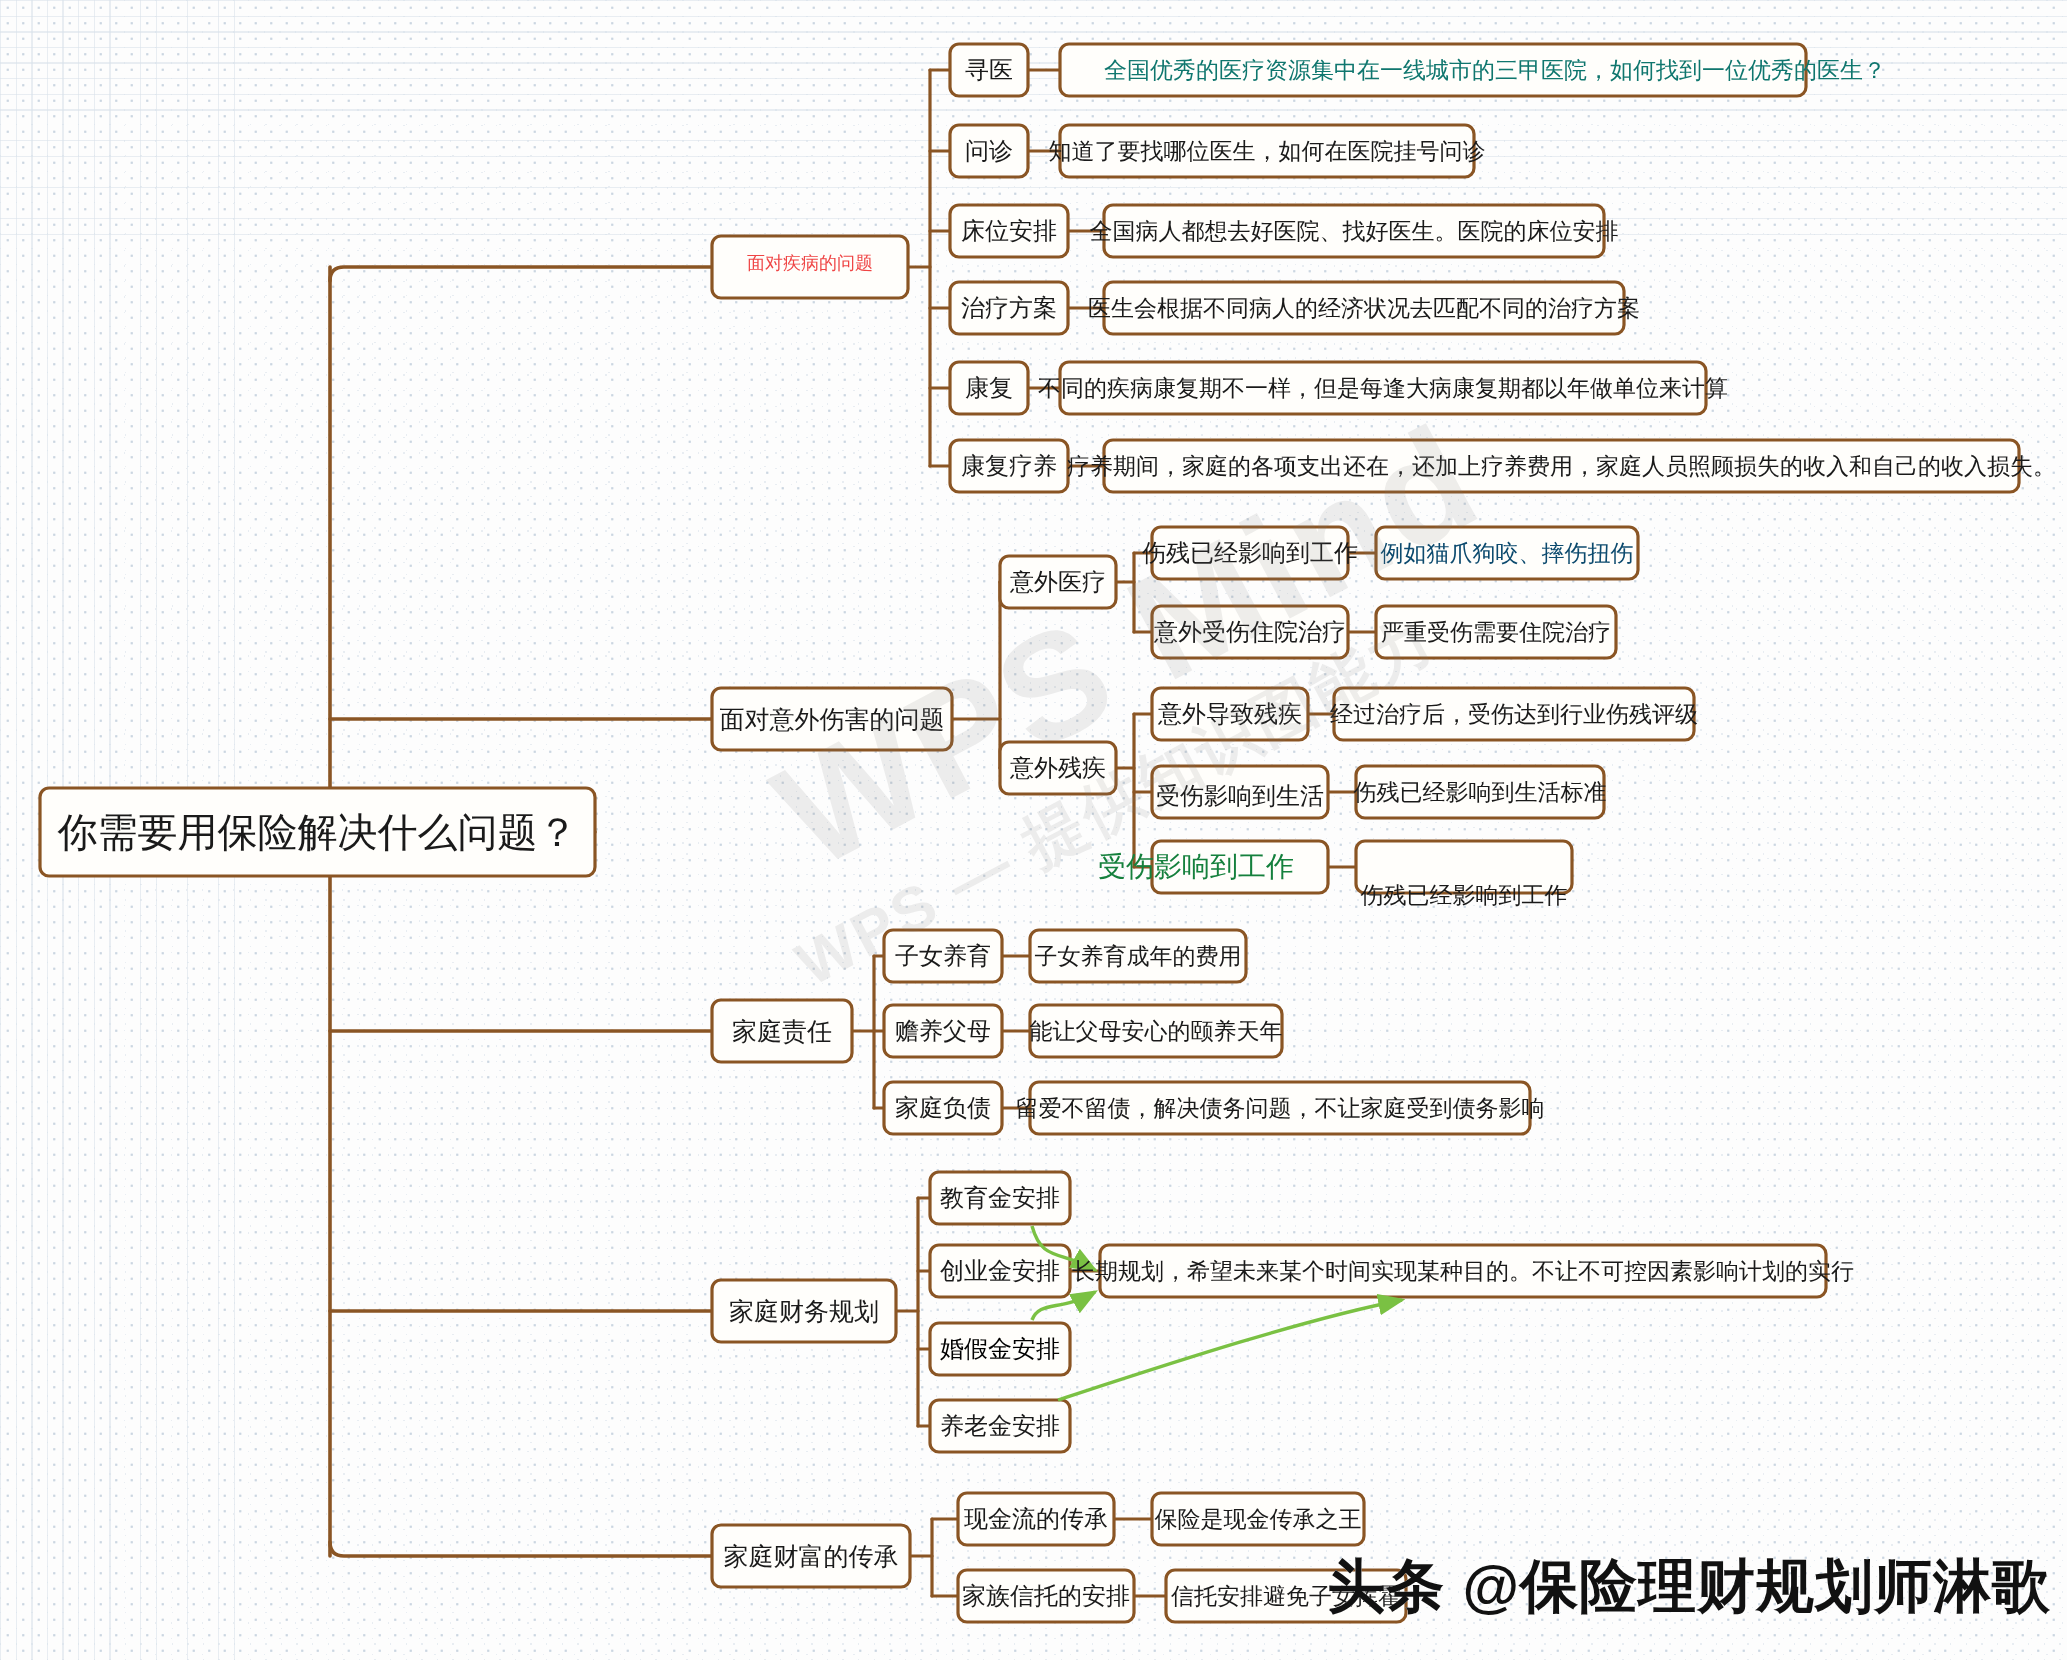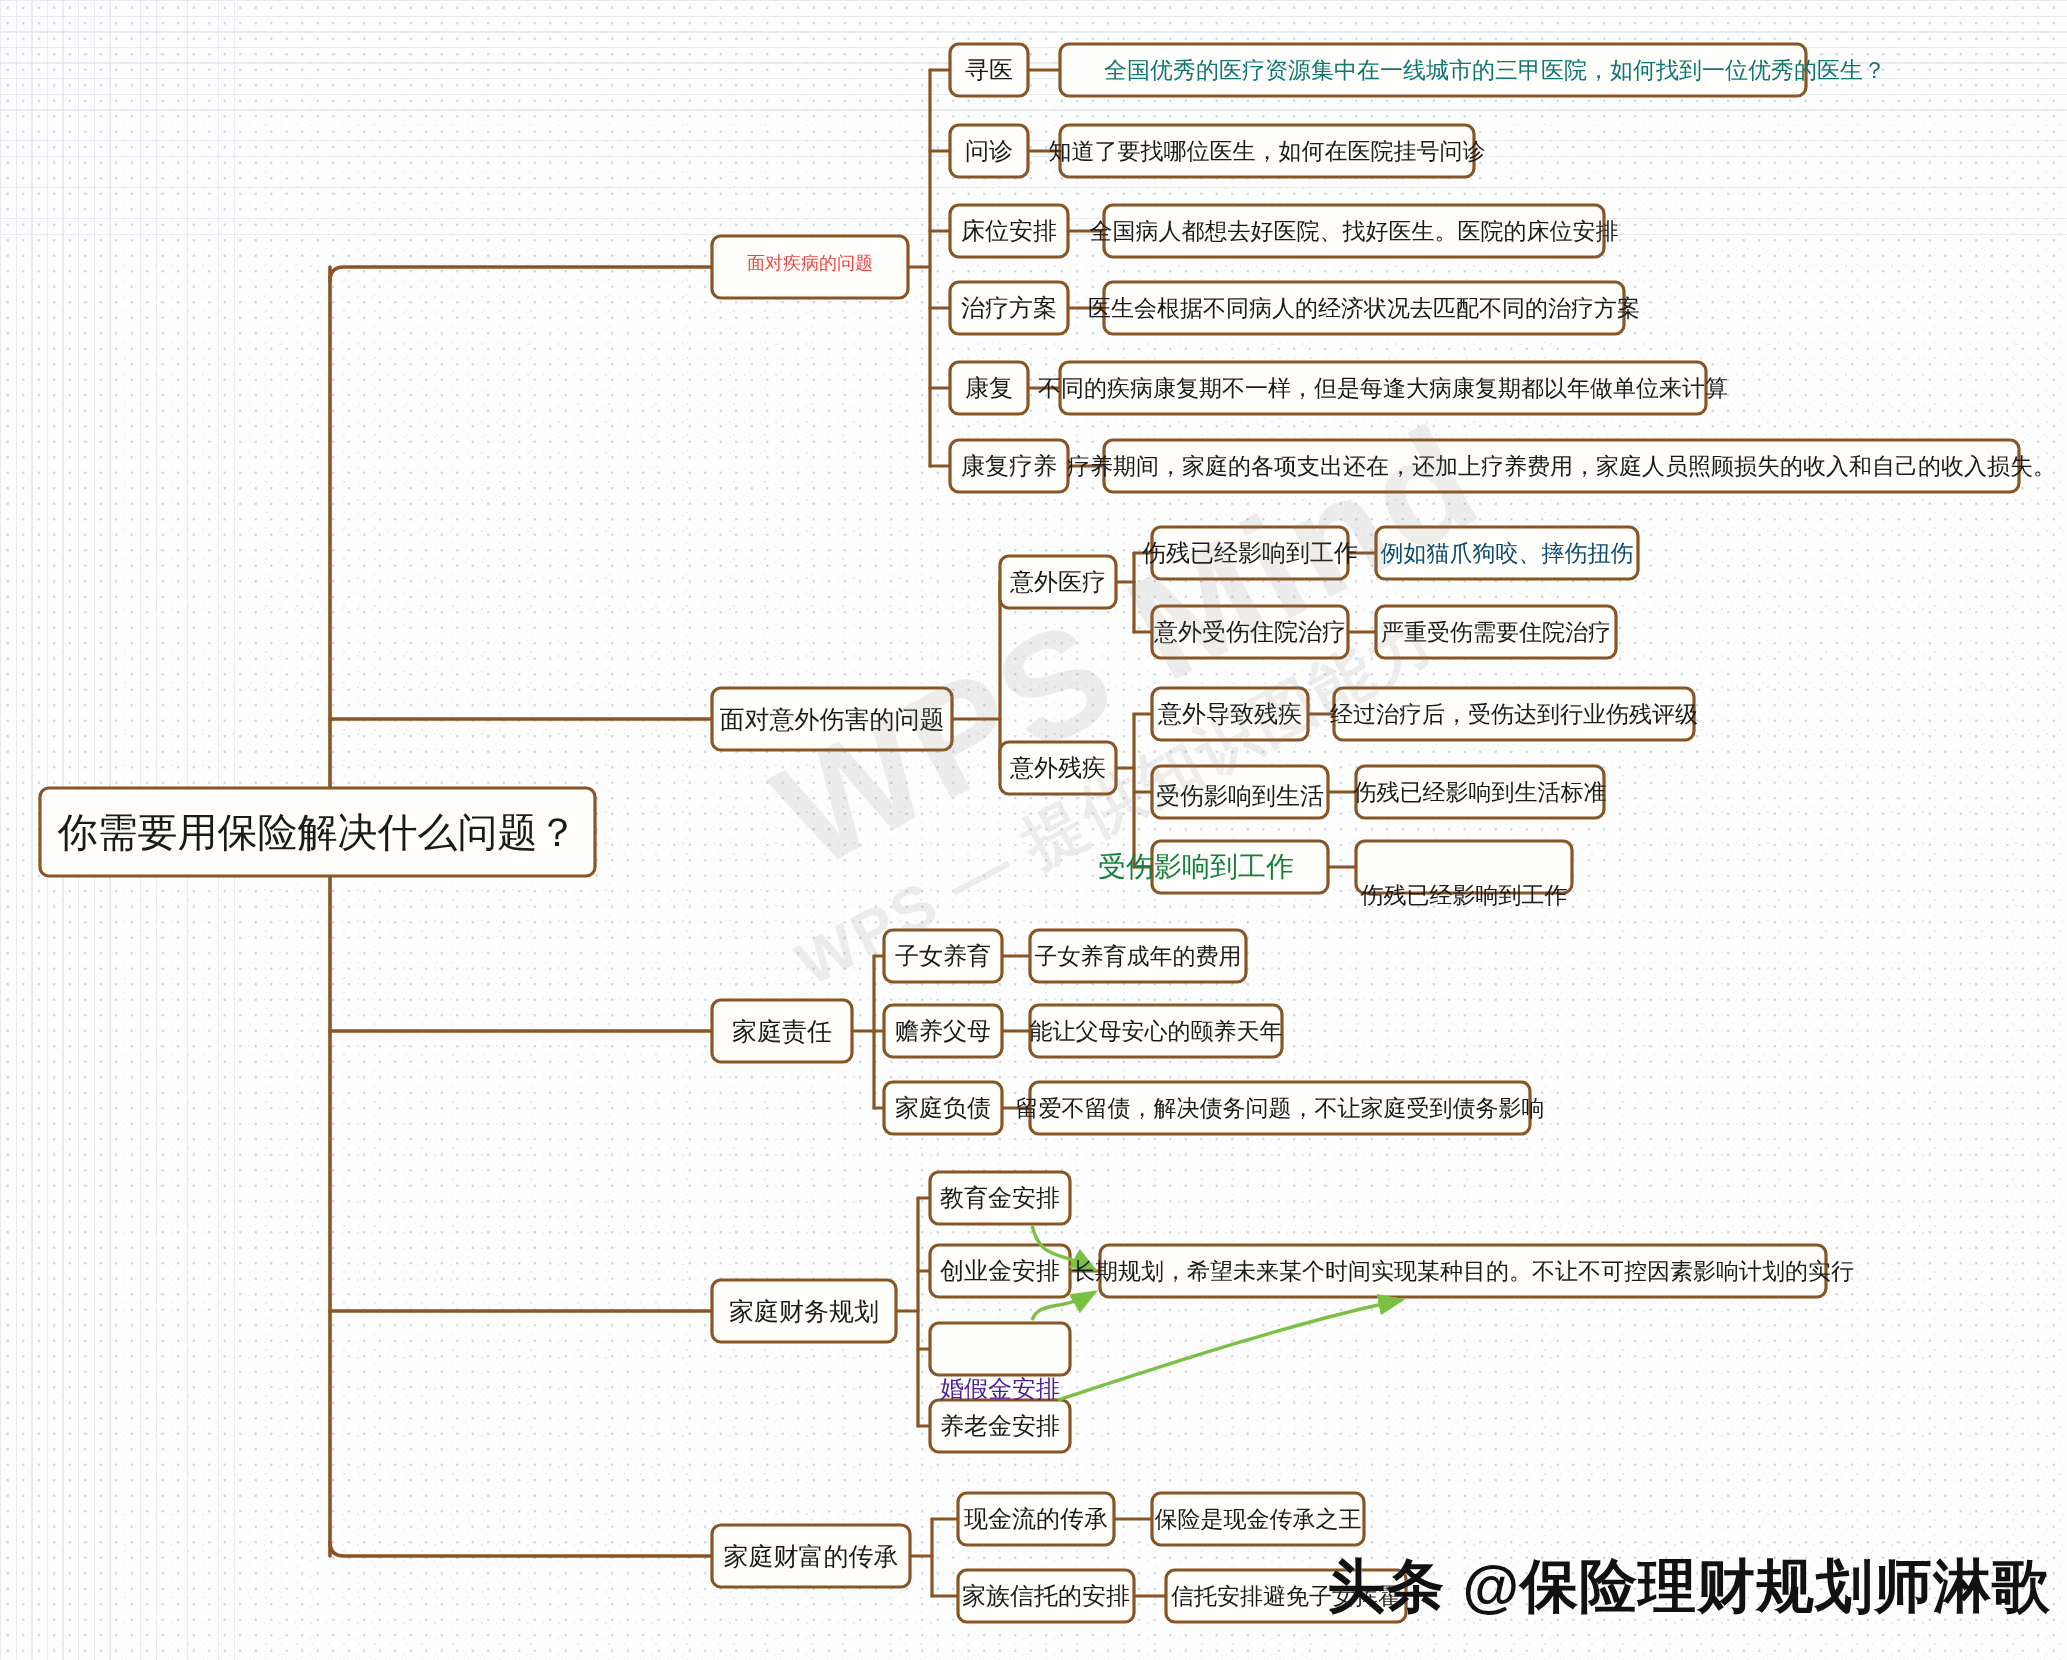--- a/index.html
+++ b/index.html
@@ -213,21 +213,21 @@
     <div class="nodetxt" style="left: 1108px; top: 841px; width: 176px; height: 52px; font-size: 28px; color: #15803d;">受伤影响到工作</div>
     <div class="nodetxt" style="left: 1356px; top: 841px; width: 216px; height: 52px; font-size: 23px; color: rgb(26, 26, 26); margin-top: 28px;">伤残已经影响到工作</div>
     <div class="nodetxt" style="left: 884px; top: 930px; width: 118px; height: 52px; font-size: 24px; color: rgb(26, 26, 26);">子女养育</div>
     <div class="nodetxt" style="left: 1030px; top: 930px; width: 216px; height: 52px; font-size: 23px; color: rgb(26, 26, 26);">子女养育成年的费用</div>
     <div class="nodetxt" style="left: 884px; top: 1005px; width: 118px; height: 52px; font-size: 24px; color: rgb(26, 26, 26);">赡养父母</div>
     <div class="nodetxt" style="left: 1030px; top: 1005px; width: 252px; height: 52px; font-size: 23px; color: rgb(26, 26, 26);">能让父母安心的颐养天年</div>
     <div class="nodetxt" style="left: 884px; top: 1082px; width: 118px; height: 52px; font-size: 24px; color: rgb(26, 26, 26);">家庭负债</div>
     <div class="nodetxt" style="left: 1030px; top: 1082px; width: 500px; height: 52px; font-size: 23px; color: rgb(26, 26, 26);">留爱不留债，解决债务问题，不让家庭受到债务影响</div>
     <div class="nodetxt" style="left: 930px; top: 1172px; width: 140px; height: 52px; font-size: 24px; color: rgb(26, 26, 26);">教育金安排</div>
     <div class="nodetxt" style="left: 930px; top: 1245px; width: 140px; height: 52px; font-size: 24px; color: rgb(26, 26, 26);">创业金安排</div>
-    <div class="nodetxt" style="left: 930px; top: 1323px; width: 140px; height: 52px; font-size: 24px; color: #4c1d95; margin-top: 40px;">婚假金安排</div>
+    <div class="nodetxt" style="left: 930px; top: 1323px; width: 140px; height: 52px; font-size: 24px; color: #000000;">婚假金安排</div>
     <div class="nodetxt" style="left: 930px; top: 1400px; width: 140px; height: 52px; font-size: 24px; color: rgb(26, 26, 26);">养老金安排</div>
     <div class="nodetxt" style="left: 1100px; top: 1245px; width: 726px; height: 52px; font-size: 23px; color: rgb(26, 26, 26);">长期规划，希望未来某个时间实现某种目的。不让不可控因素影响计划的实行</div>
     <div class="nodetxt" style="left: 958px; top: 1493px; width: 156px; height: 52px; font-size: 24px; color: rgb(26, 26, 26);">现金流的传承</div>
     <div class="nodetxt" style="left: 1152px; top: 1493px; width: 212px; height: 52px; font-size: 23px; color: rgb(26, 26, 26);">保险是现金传承之王</div>
     <div class="nodetxt" style="left: 958px; top: 1570px; width: 176px; height: 52px; font-size: 24px; color: rgb(26, 26, 26);">家族信托的安排</div>
     <div class="nodetxt" style="left: 1166px; top: 1570px; width: 240px; height: 52px; font-size: 23px; color: rgb(26, 26, 26);">信托安排避免子女挥霍</div>
   </div>
 
 <div class="wm" id="wm-wps">WPS Mind</div>
 <div class="wm" id="wm-wps2">WPS — 提供知识图能力</div>

